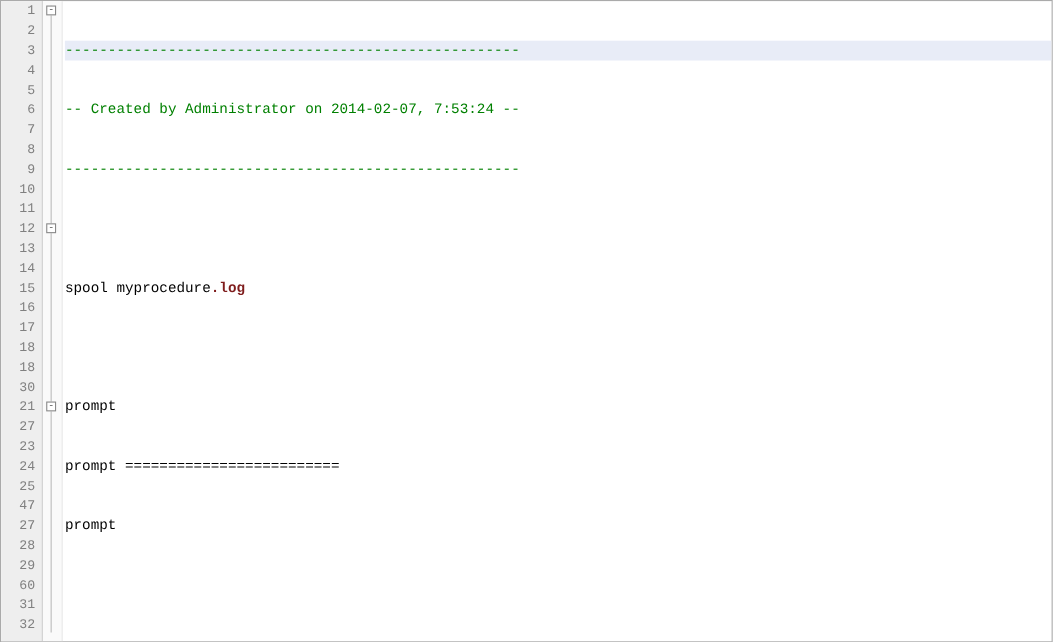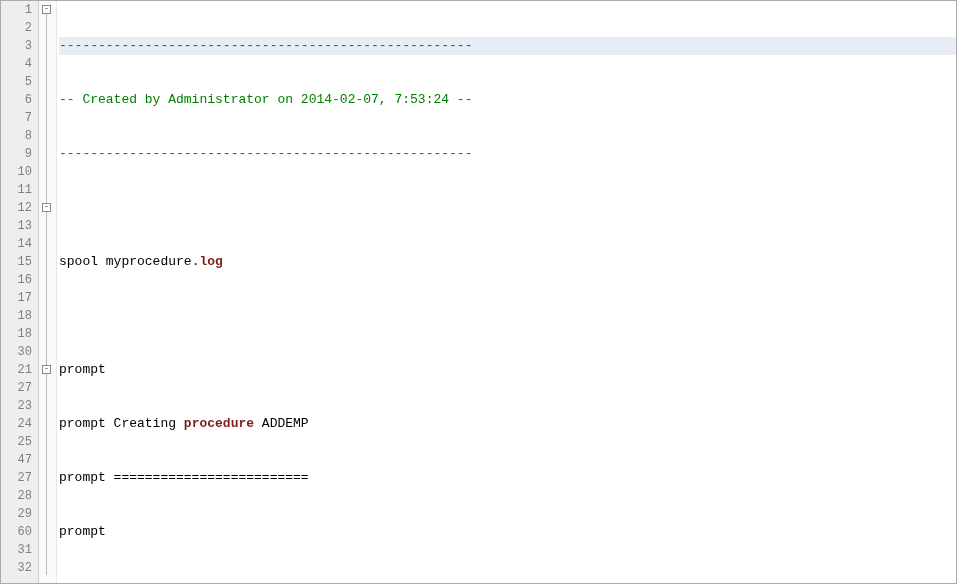--- a/index.html
+++ b/index.html
@@ -111,21 +111,20 @@
     </div>
 
   <div class="code">
     <div class="row hl"><span class="tok-comment">-----------------------------------------------------</span></div>
     <div class="row"><span class="tok-comment">-- Created by Administrator on 2014-02-07, 7:53:24 --</span></div>
     <div class="row"><span class="tok-comment">-----------------------------------------------------</span></div>
     <div class="row"></div>
     <div class="row"><span class="tok-ident">spool myprocedure</span><span class="tok-kw">.log</span></div>
     <div class="row"></div>
     <div class="row"><span class="tok-ident">prompt</span></div>
-    <div class="row"><span class="tok-ident">prompt Creating </span><span class="tok-kw">procedure</span><span class="tok-ident"> ADDEMP</span></div>
     <div class="row"><span class="tok-ident">prompt =========================</span></div>
     <div class="row"><span class="tok-ident">prompt</span></div>
     
     
     
     
     
     
     
     

